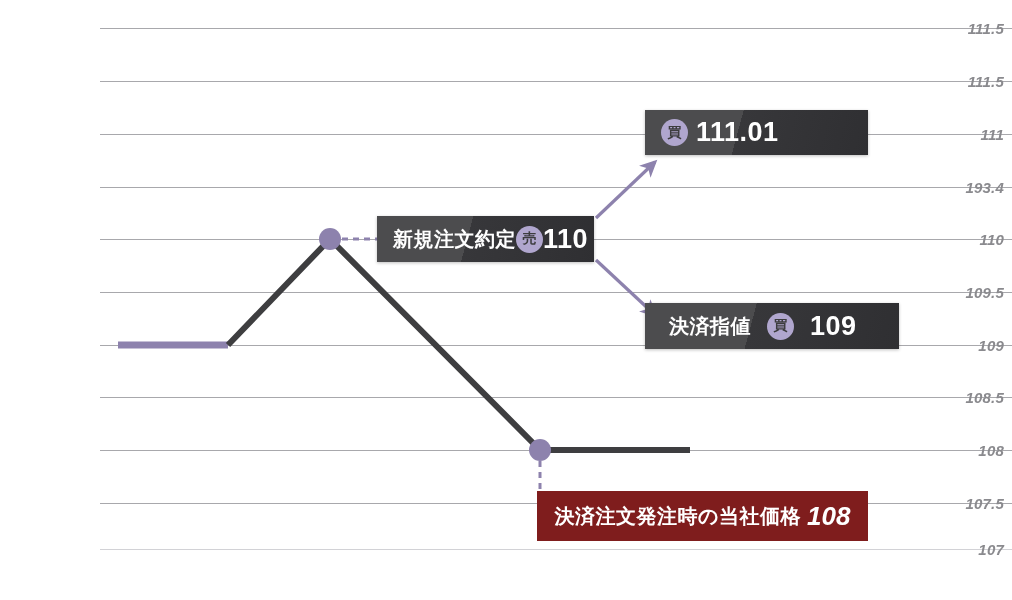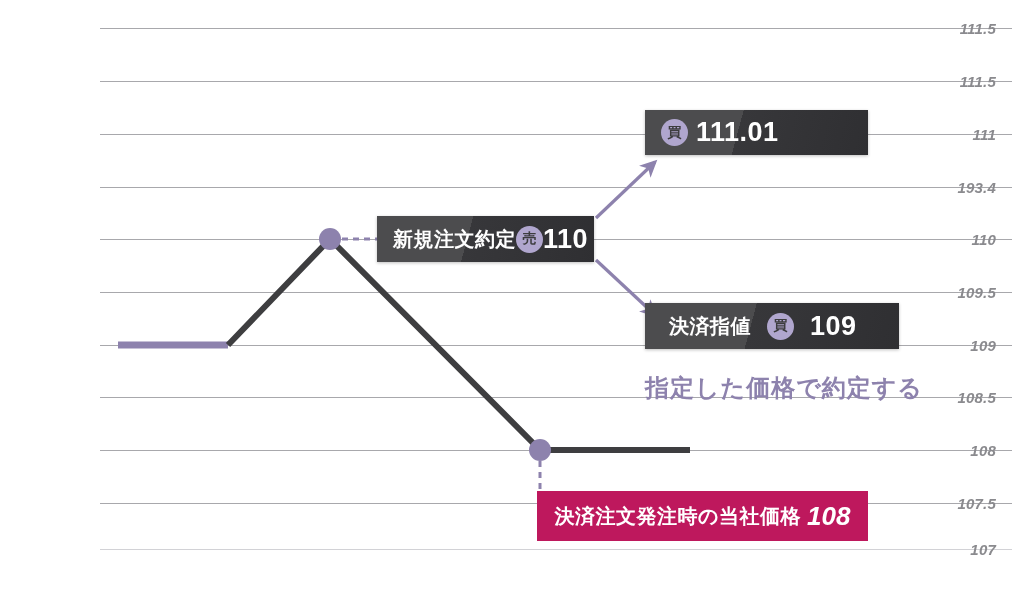--- a/index.html
+++ b/index.html
@@ -14,21 +14,21 @@
     position: relative;
     width: 1012px;
     height: 600px;
     background: #ffffff;
     overflow: hidden;
   }
 
   
   .ytick {
     position: absolute;
-    right: 16px;
+    right: 8px;
     width: 86px;
     text-align: right;
     font-style: italic;
     font-weight: bold;
     font-size: 15px;
     color: #8a8a8e;
     transform: translateY(-50%);
     white-space: nowrap;
     letter-spacing: .2px;
   }
@@ -99,21 +99,21 @@
     white-space: nowrap;
   }
 
   
   .purplebox {
     position: absolute;
     display: flex;
     align-items: center;
     justify-content: center;
     box-sizing: border-box;
-    background: #be185d;
+    background: #7f1d1d;
     color: #ffffff;
     padding: 0 18px;
   }
   .purplebox .jp {
     font-size: 20px;
     font-weight: bold;
     letter-spacing: .5px;
     white-space: nowrap;
   }
   .purplebox .val {
@@ -195,20 +195,19 @@
     <span class="badge">売</span>
     <span class="val">110</span>
   </div>
 
   <div class="tip" style="left:645px; top:303px; width:254px; height:46px; gap:16px; padding-left:24px;">
     <span class="jp">決済指値</span>
     <span class="badge">買</span>
     <span class="val">109</span>
   </div>
 
-  <div class="caption" style="left:645px; top:372px;">指定した価格で約定する</div>
 
   <div class="purplebox" style="left:537px; top:491px; width:331px; height:50px;">
     <span class="jp">決済注文発注時の当社価格</span>
     <span class="val">108</span>
   </div>
 
 </div>
 
 </body></html>

